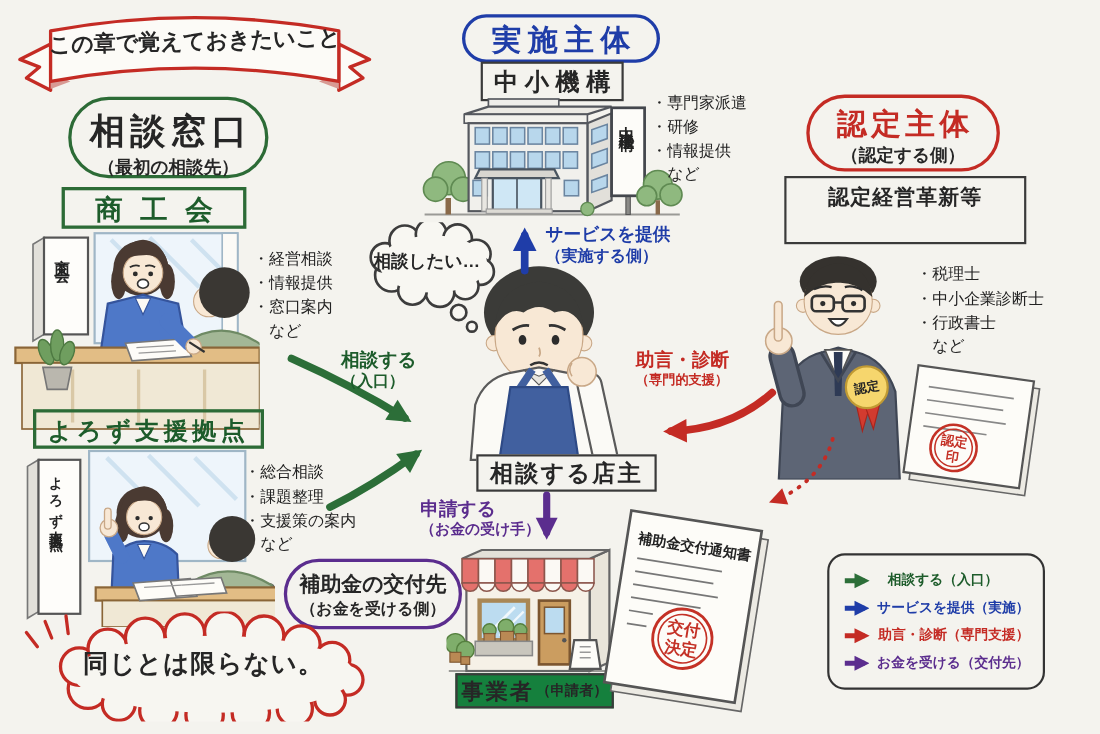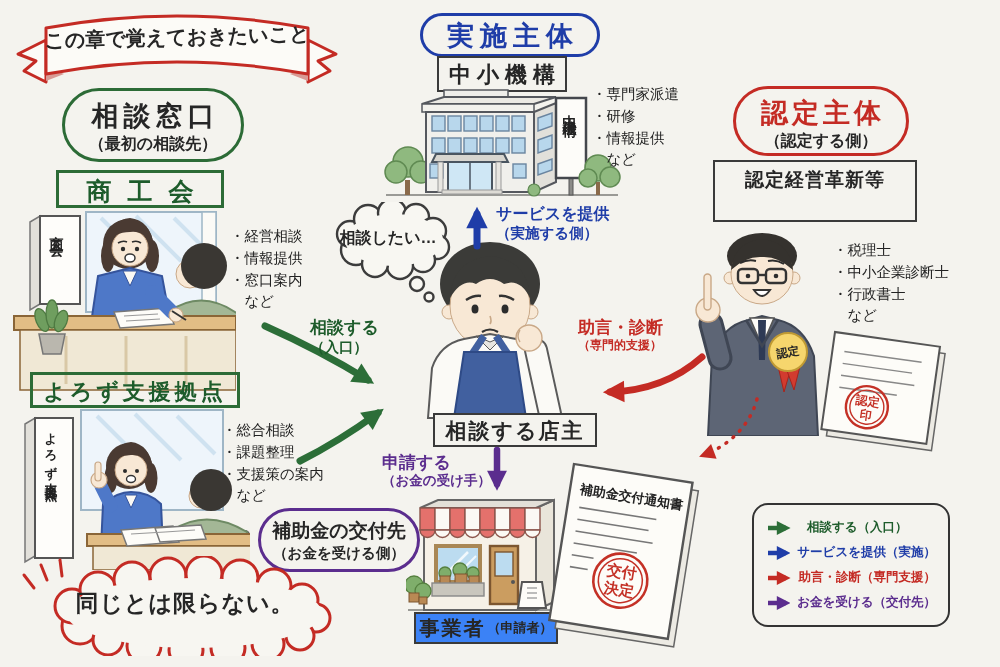--- a/index.html
+++ b/index.html
@@ -33,21 +33,21 @@
   <svg class="abs" style="left:12px;top:2px" width="330" height="88" viewBox="0 0 330 88">
     <path d="M34,38 L6,52 L24,59 L12,69 L34,80 Z" fill="#fcfbf7" stroke="#c42b24" stroke-width="3" stroke-linejoin="round"></path>
     <path d="M296,38 L324,52 L306,59 L318,69 L296,80 Z" fill="#fcfbf7" stroke="#c42b24" stroke-width="3" stroke-linejoin="round"></path>
     <polygon points="34,64 34,79 52,72" fill="#d89a94"></polygon>
     <polygon points="296,64 296,79 278,72" fill="#d89a94"></polygon>
     <path d="M34,26 Q165,2 296,26 L296,72 Q165,48 34,72 Z" fill="#fcfbf7" stroke="#c42b24" stroke-width="3" stroke-linejoin="round"></path>
   </svg>
   <div class="abs ctr" style="left:12px;top:24px;width:330px;font-size:20px;font-weight:700;transform:rotate(-1.5deg)">この章で覚えておきたいこと</div>
 
   <div class="abs oval-green ctr" style="left:62px;top:88px;width:182px;height:74px;box-sizing:border-box;padding-top:7px">
-    <div style="font-size:27px;font-weight:700;letter-spacing:5px;padding-left:5px">相談窓口</div>
+    <div style="font-size:32px;font-weight:700;letter-spacing:5px;padding-left:5px">相談窓口</div>
     <div style="font-size:16px;font-weight:600">（最初の相談先）</div>
   </div>
 
   <div class="abs box-green ctr green" style="left:56px;top:170px;width:168px;height:38px;line-height:36px;font-size:25px;font-weight:700;letter-spacing:16px;padding-left:16px;box-sizing:border-box">商工会</div>
 
   <svg class="abs" style="left:6px;top:208px" width="230" height="185" viewBox="0 0 230 185">
     <rect x="80" y="4" width="130" height="100" fill="#eef5fb" stroke="#9fb6c6" stroke-width="2"></rect>
     <line x1="95" y1="10" x2="130" y2="45" stroke="#cfe2f0" stroke-width="4"></line>
     <line x1="130" y1="8" x2="175" y2="53" stroke="#cfe2f0" stroke-width="4"></line>
     <line x1="168" y1="10" x2="205" y2="47" stroke="#cfe2f0" stroke-width="4"></line>
@@ -201,21 +201,21 @@
     <div>・専門家派遣</div>
     <div>・研修</div>
     <div>・情報提供</div>
     <div>　など</div>
   </div>
 
   <div class="abs oval-red ctr" style="left:733px;top:86px;width:176px;height:70px;box-sizing:border-box;padding-top:6px">
     <div class="red" style="font-size:27px;font-weight:700;letter-spacing:4px;padding-left:4px">認定主体</div>
     <div style="font-size:16px;font-weight:600">（認定する側）</div>
   </div>
-  <div class="abs box-ink ctr" style="left:713px;top:160px;width:204px;height:62px;box-sizing:border-box;padding-top:4px;font-size:19px;font-weight:700;line-height:27px;letter-spacing:1px">
+  <div class="abs box-ink ctr" style="left:713px;top:160px;width:220px;height:62px;box-sizing:border-box;padding-top:4px;font-size:19px;font-weight:700;line-height:27px;letter-spacing:1px">
     <div>認定経営革新等</div>
   </div>
 
   <svg class="abs" style="left:688px;top:226px" width="165" height="210" viewBox="0 0 165 210">
     <ellipse cx="74" cy="30" rx="35" ry="23" fill="#35322e"></ellipse>
     <circle cx="42" cy="52" r="6" fill="#f8e8d5" stroke="#c9a887" stroke-width="1"></circle>
     <circle cx="106" cy="52" r="6" fill="#f8e8d5" stroke="#c9a887" stroke-width="1"></circle>
     <ellipse cx="74" cy="48" rx="31" ry="30" fill="#f8e8d5" stroke="#c9a887" stroke-width="1"></ellipse>
     <path d="M43,44 Q46,16 74,13 Q102,16 105,44 Q90,30 74,31 Q58,30 43,44 Z" fill="#35322e"></path>
     <path d="M52,37 q8,-4 16,-2 M80,35 q8,-2 16,3" stroke="#2c2c2c" stroke-width="2" fill="none"></path>
@@ -360,21 +360,21 @@
     <rect x="84" y="56" width="28" height="58" fill="#cb9d60" stroke="#7c5630" stroke-width="2.4"></rect>
     <rect x="89" y="62" width="18" height="24" fill="#bcdcf0" stroke="#7c5630" stroke-width="1.4"></rect>
     <circle cx="107" cy="92" r="2" fill="#555"></circle>
 
     <polygon points="116,92 136,92 140,118 112,118" fill="#fdfcf8" stroke="#555" stroke-width="2"></polygon>
     <line x1="121" y1="98" x2="131" y2="98" stroke="#999" stroke-width="1.3"></line>
     <line x1="121" y1="103" x2="131" y2="103" stroke="#999" stroke-width="1.3"></line>
     <line x1="121" y1="108" x2="131" y2="108" stroke="#999" stroke-width="1.3"></line>
   </svg>
 
-  <div class="abs box-ink ctr" style="left:414px;top:612px;width:144px;height:32px;box-sizing:border-box;background:#3b82f6;display:flex;align-items:center;justify-content:center;gap:2px">
+  <div class="abs box-ink ctr" style="left:414px;top:612px;width:144px;height:32px;box-sizing:border-box;background:#15803d;display:flex;align-items:center;justify-content:center;gap:2px">
     <span style="font-size:20px;font-weight:700;letter-spacing:2px">事業者</span>
     <span style="font-size:13px;font-weight:600">（申請者）</span>
   </div>
 
   <svg class="abs" style="left:540px;top:450px" width="180" height="205" viewBox="0 0 180 205">
     <g transform="rotate(9 34 14)">
       <rect x="41" y="21" width="120" height="158" fill="#eceae3" stroke="#666" stroke-width="1.5"></rect>
       <rect x="34" y="14" width="120" height="158" fill="#fdfcf8" stroke="#555" stroke-width="2.4"></rect>
       <text x="44" y="42" font-size="13" font-weight="bold" fill="#222">補助金交付通知書</text>
       <line x1="46" y1="56" x2="124" y2="56" stroke="#777" stroke-width="1.6"></line>

